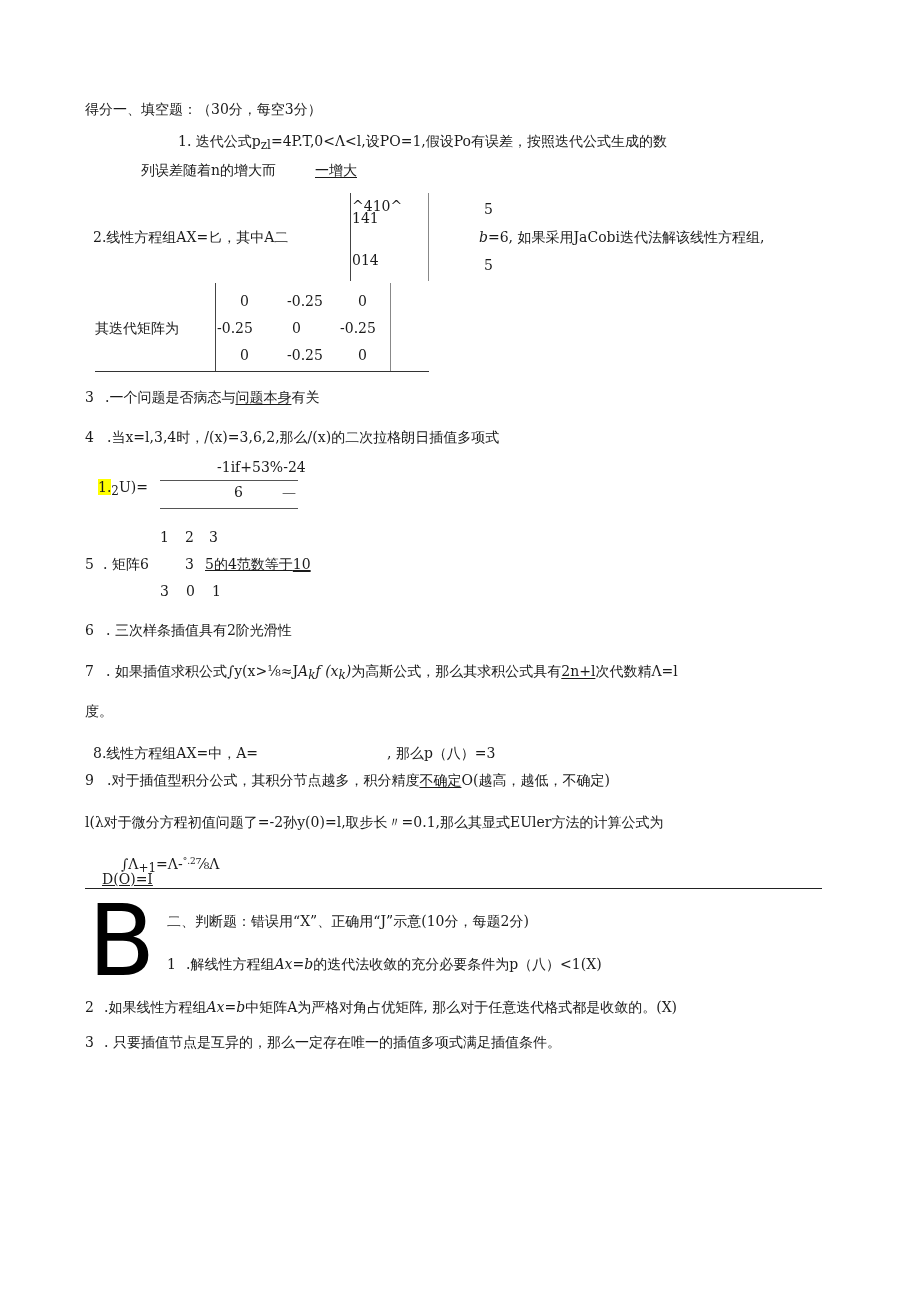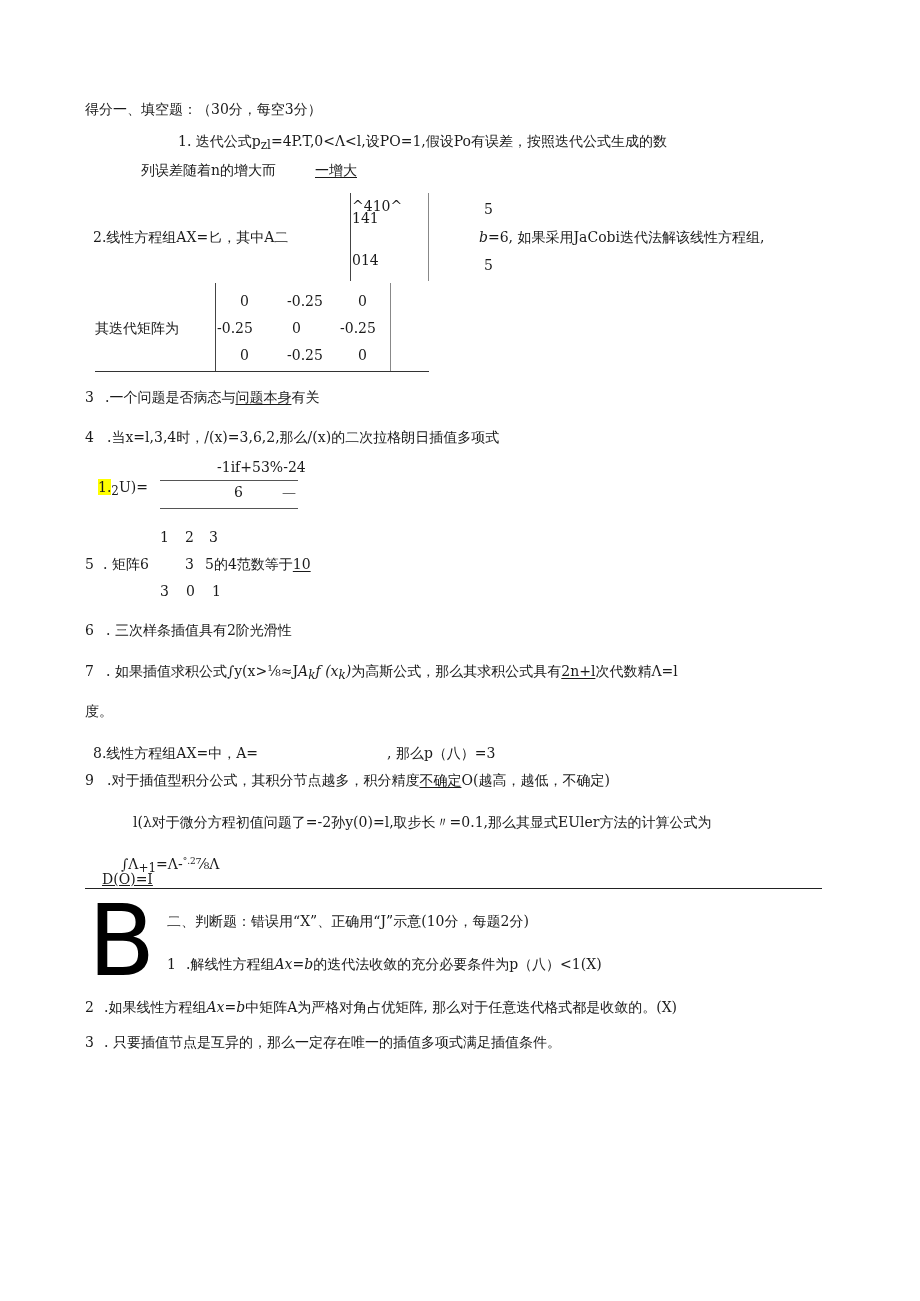--- a/index.html
+++ b/index.html
@@ -70,21 +70,21 @@
 <div class="t" style="left:234px;top:483px;">6</div>
 <div class="t" style="left:282px;top:483px;color:#666;">—</div>
 <div class="hline" style="left:160px;top:508px;width:138px;background:#555;"></div>
 
 <div class="t" style="left:160px;top:528px;">1</div>
 <div class="t" style="left:185px;top:528px;">2</div>
 <div class="t" style="left:209px;top:528px;">3</div>
 <div class="t" style="left:85px;top:555px;">5</div>
 <div class="t" style="left:103px;top:555px;">. 矩阵6</div>
 <div class="t" style="left:185px;top:555px;">3</div>
-<div class="t" style="left:205px;top:555px;">
+<div class="t" style="left:205px;top:555px;text-decoration:underline;">
   <span>5的4范数等于</span><span class="u">10</span>
 </div>
 <div class="t" style="left:160px;top:582px;">3</div>
 <div class="t" style="left:186px;top:582px;">0</div>
 <div class="t" style="left:212px;top:582px;">1</div>
 
 <div class="t" style="left:85px;top:621px;">6</div>
 <div class="t" style="left:106px;top:621px;">. 三次样条插值具有2阶光滑性</div>
 
 <div class="t" style="left:85px;top:662px;">7</div>
@@ -94,21 +94,21 @@
 <div class="t" style="left:85px;top:702px;">度。</div>
 
 <div class="t" style="left:93px;top:744px;">8.线性方程组AX=中，A=</div>
 <div class="t" style="left:387px;top:744px;">, 那么p（八）=3</div>
 
 <div class="t" style="left:85px;top:771px;">9</div>
 <div class="t" style="left:107px;top:771px;">
   <span>.对于插值型积分公式，其积分节点越多，积分精度</span><span class="u">不确定</span><span>O(越高，越低，不确定)</span>
 </div>
 
-<div class="t" style="left:85px;top:813px;margin-left:48px;">l(λ对于微分方程初值问题了=-2孙y(0)=l,取步长〃=0.1,那么其显式EUler方法的计算公式为</div>
+<div class="t" style="left:85px;top:813px;">l(λ对于微分方程初值问题了=-2孙y(0)=l,取步长〃=0.1,那么其显式EUler方法的计算公式为</div>
 <div class="t" style="left:85px;top:852px;margin-left:36px;">
   <span>∫Λ</span><span class="sub">+1</span><span>=Λ-</span><span class="sup">°.2</span><span>⅞Λ</span>
 </div>
 <div class="t" style="left:102px;top:870px;text-decoration:underline;">D(O)=I</div>
 <div class="hline" style="left:85px;top:888px;width:737px;background:#222;"></div>
 
 <div class="bigB">B</div>
 <div class="t" style="left:167px;top:912px;">二、判断题：错误用“X”、正确用“J”示意(10分，每题2分)</div>
 
 <div class="t" style="left:167px;top:955px;">1</div>

